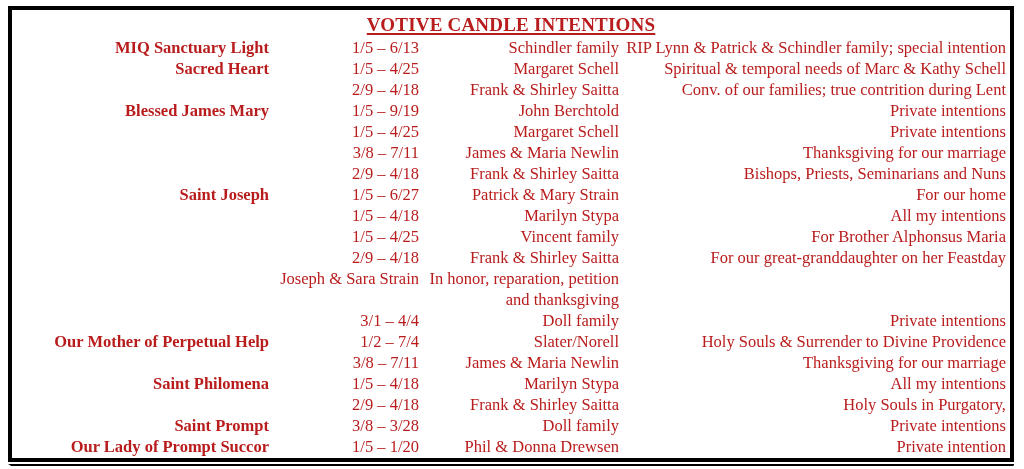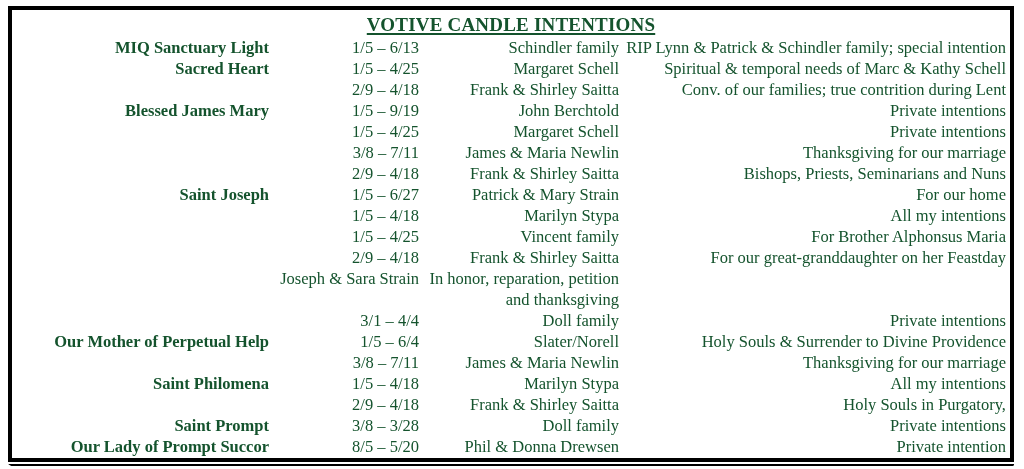--- a/index.html
+++ b/index.html
@@ -2,21 +2,21 @@
 <html><head>
 <meta charset="utf-8">
 <style>
   html, body { margin: 0; padding: 0; background: #ffffff; }
   .page {
     position: relative;
     width: 1024px;
     height: 469px;
     background: #ffffff;
     font-family: "Liberation Serif", serif;
-    color: #14532d;
+    color: #b91c1c;
     overflow: hidden;
     box-sizing: border-box;
     border-radius: 22px;
   }
   .frame {
     position: absolute;
     left: 8px;
     top: 6px;
     right: 10px;
     bottom: 7px;
@@ -143,21 +143,21 @@
 
   <div class="row">
     <div class="cell candle"></div>
     <div class="cell dates">3/1 – 4/4</div>
     <div class="cell requester">Doll family</div>
     <div class="cell intention">Private intentions</div>
   </div>
 
   <div class="row">
     <div class="cell candle">Our Mother of Perpetual Help</div>
-    <div class="cell dates">1/5 – 6/4</div>
+    <div class="cell dates">1/2 – 7/4</div>
     <div class="cell requester">Slater/Norell</div>
     <div class="cell intention">Holy Souls &amp; Surrender to Divine Providence</div>
   </div>
 
   <div class="row">
     <div class="cell candle"></div>
     <div class="cell dates">3/8 – 7/11</div>
     <div class="cell requester">James &amp; Maria Newlin</div>
     <div class="cell intention">Thanksgiving for our marriage</div>
   </div>
@@ -178,19 +178,19 @@
 
   <div class="row">
     <div class="cell candle">Saint Prompt</div>
     <div class="cell dates">3/8 – 3/28</div>
     <div class="cell requester">Doll family</div>
     <div class="cell intention">Private intentions</div>
   </div>
 
   <div class="row">
     <div class="cell candle">Our Lady of Prompt Succor</div>
-    <div class="cell dates">8/5 – 5/20</div>
+    <div class="cell dates">1/5 – 1/20</div>
     <div class="cell requester">Phil &amp; Donna Drewsen</div>
     <div class="cell intention">Private intention</div>
   </div>
 </div>
   </div>
 </div>
 
 </body></html>

